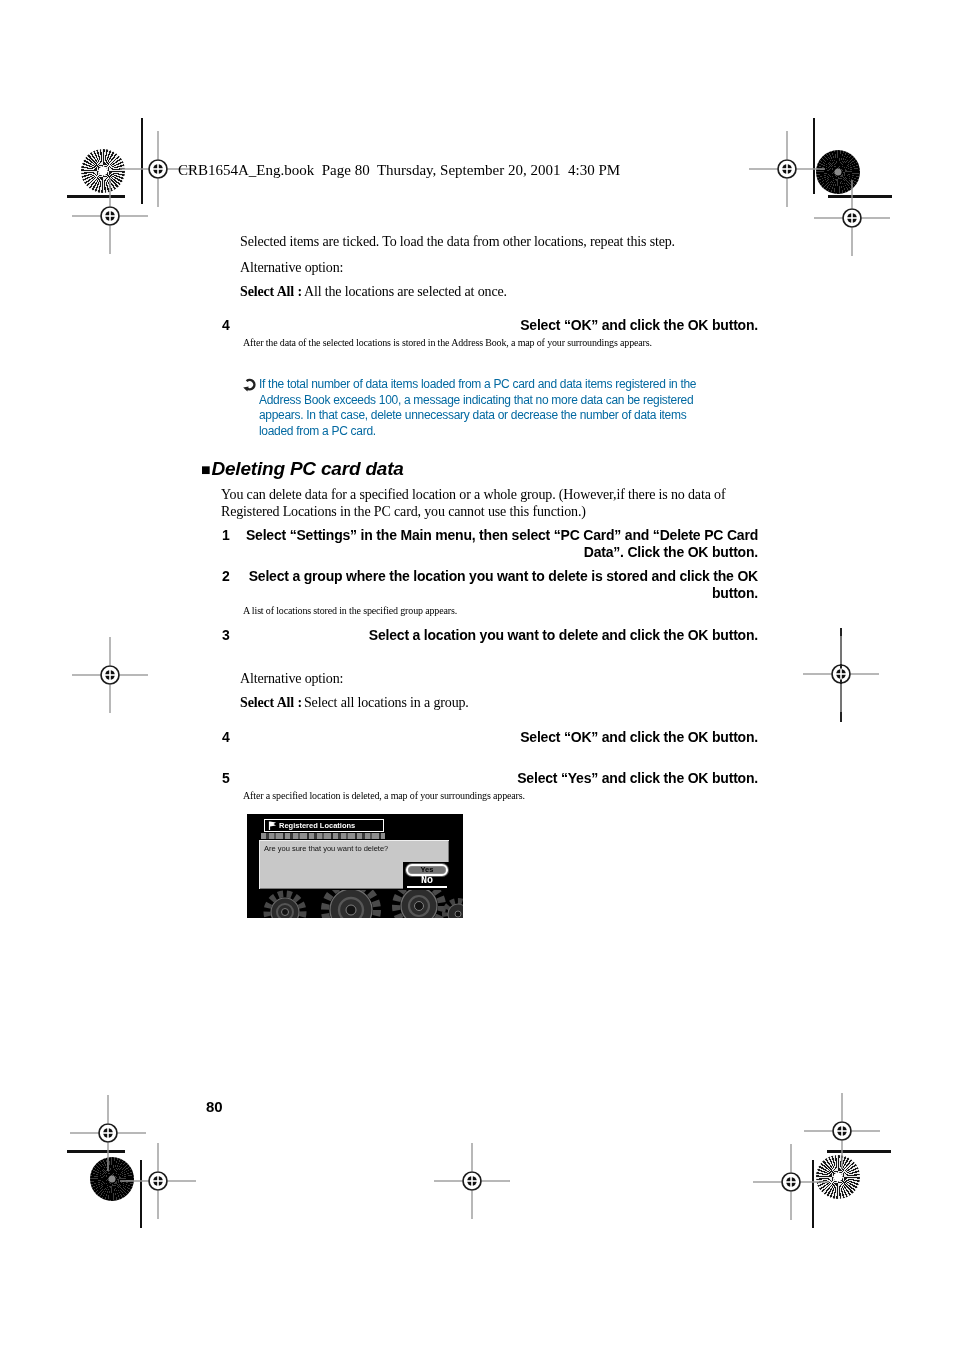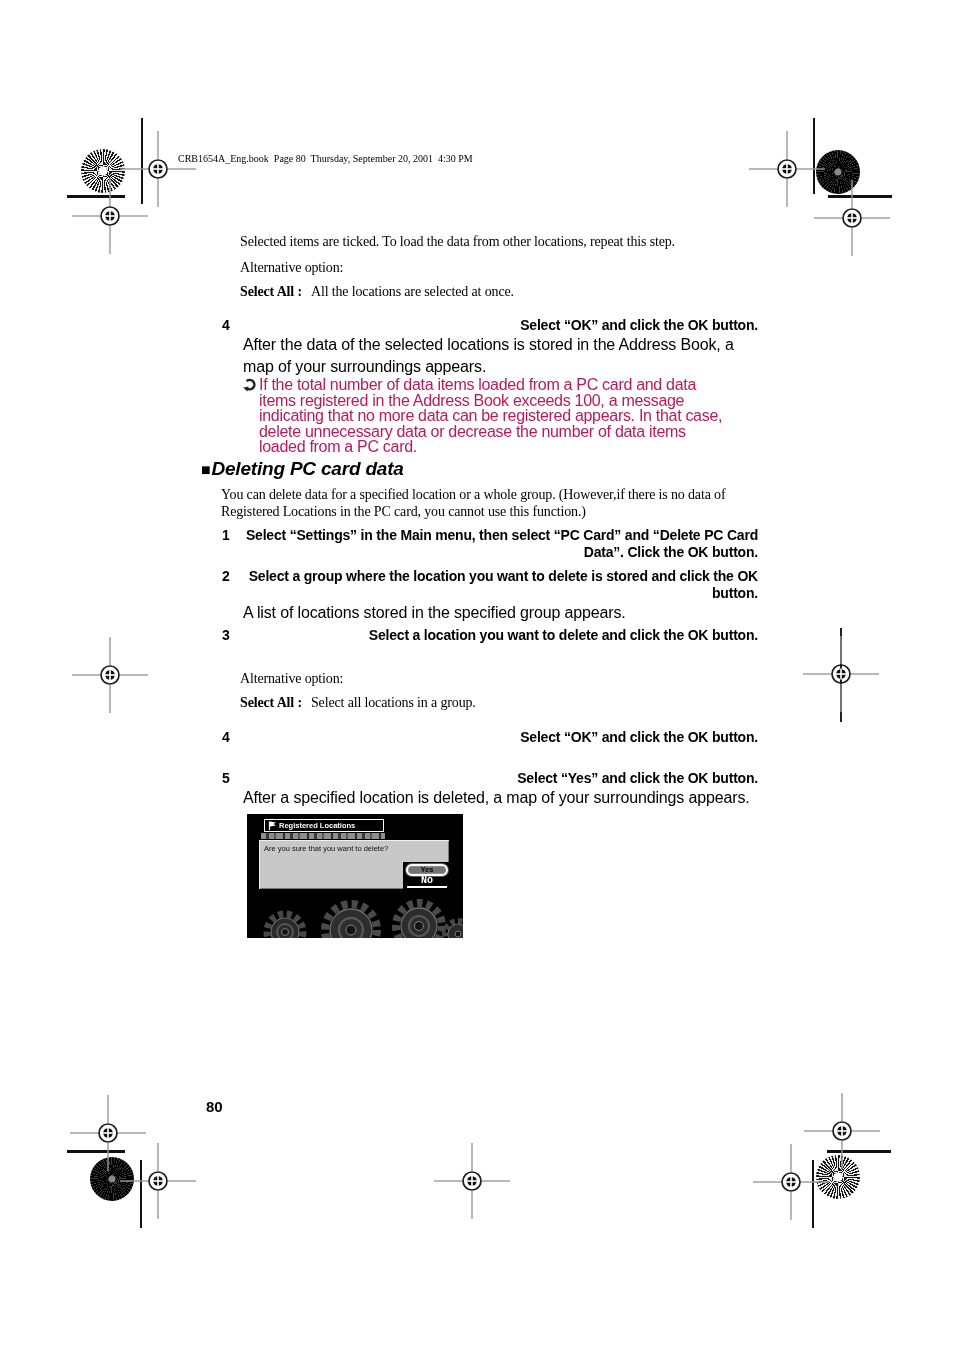--- a/index.html
+++ b/index.html
@@ -9,43 +9,43 @@
   .reg-cross{position:absolute;width:80px;height:80px;}
   .rule{position:absolute;background:#111;}
   .burst{position:absolute;width:44px;height:44px;border-radius:50%;}
   .burst.light{background:
       radial-gradient(circle at 50% 50%, #ffffff 0 4px, rgba(255,255,255,0) 5px),
       repeating-conic-gradient(#181818 0deg 4.5deg, #ececec 4.5deg 9deg);}
   .burst.dark{background:
       radial-gradient(circle at 50% 50%, #8a8a8a 0 3px, rgba(0,0,0,0) 4px),
       repeating-conic-gradient(#000000 0deg 6deg, #3c3c3c 6deg 8deg);}
   
-  .print-header{position:absolute;left:178px;top:153px;font-size:10px;white-space:pre;
+  .print-header{position:absolute;left:178px;top:162px;font-size:15px;white-space:pre;
         font-family:"Liberation Serif",serif;}
   .serif{font-family:"Liberation Serif",serif;font-size:14px;line-height:17px;letter-spacing:-0.15px;}
   .block{position:absolute;}
-  .bold-serif{font-weight:bold;margin-right:9px;}
+  .bold-serif{font-weight:bold;margin-right:2px;}
   .step{position:absolute;display:flex;}
   .step .n{width:21px;flex:0 0 21px;font-family:"Liberation Sans",sans-serif;
         font-weight:bold;font-size:14px;line-height:17px;}
   .step .sc{width:515px;}
   .step .st{font-family:"Liberation Sans",sans-serif;font-weight:bold;font-size:14px;
         line-height:17px;letter-spacing:-0.2px;text-align:right;}
-  .step .sb{font-family:Liberation Sans, sans-serif;font-size:16px;line-height:22px;letter-spacing:-0.15px;}
+  .step .sb{font-family:Liberation Serif, serif;font-size:10px;line-height:17px;letter-spacing:-0.15px;}
   .note{position:absolute;left:243px;top:377px;display:flex;width:480px;}
   .note .ni{flex:0 0 16px;padding-top:1px;}
-  .note .nt{font-family:"Liberation Sans",sans-serif;font-size:16px;line-height:15.5px;
-        color:#be185d;letter-spacing:-0.3px;width:470px;}
+  .note .nt{font-family:"Liberation Sans",sans-serif;font-size:12px;line-height:15.5px;
+        color:#0369a1;letter-spacing:-0.3px;width:470px;}
   .heading{position:absolute;left:201px;top:458px;font-family:"Liberation Sans",sans-serif;
         font-weight:bold;font-style:italic;font-size:19px;line-height:22px;letter-spacing:-0.2px;}
   .heading .marker{font-style:normal;font-size:16px;margin-right:1px;}
   .pageno{position:absolute;left:206px;top:1098px;font-family:"Liberation Sans",sans-serif;
         font-weight:bold;font-size:15px;}
   
-  .shot{position:absolute;left:247px;top:814px;width:216px;height:124px;background:#000;
+  .shot{position:absolute;left:247px;top:814px;width:216px;height:104px;background:#000;
         overflow:hidden;font-family:"Liberation Sans",sans-serif;}
   .gears{position:absolute;left:0;bottom:0;}
   .shot-title{position:absolute;left:17px;top:5px;width:120px;height:13px;border:1px solid #fff;
         background:#000;display:flex;align-items:center;gap:3px;padding-left:3px;box-sizing:border-box;}
   .shot-title span{color:#fff;font-size:7.5px;font-weight:bold;white-space:nowrap;}
   .shot-row{position:absolute;left:14px;top:19px;width:124px;height:7px;background:#8d8d8d;
         background-image:repeating-linear-gradient(90deg,#8d8d8d 0 5px,#3a3a3a 5px 8px,
         #8d8d8d 8px 13px,#555 13px 15px,#8d8d8d 15px 22px,#2e2e2e 22px 24px);}
   .shot-dialog{position:absolute;left:11px;top:25px;width:192px;height:51px;background:#c8c8c8;
         border:1px solid #000;box-sizing:border-box;

